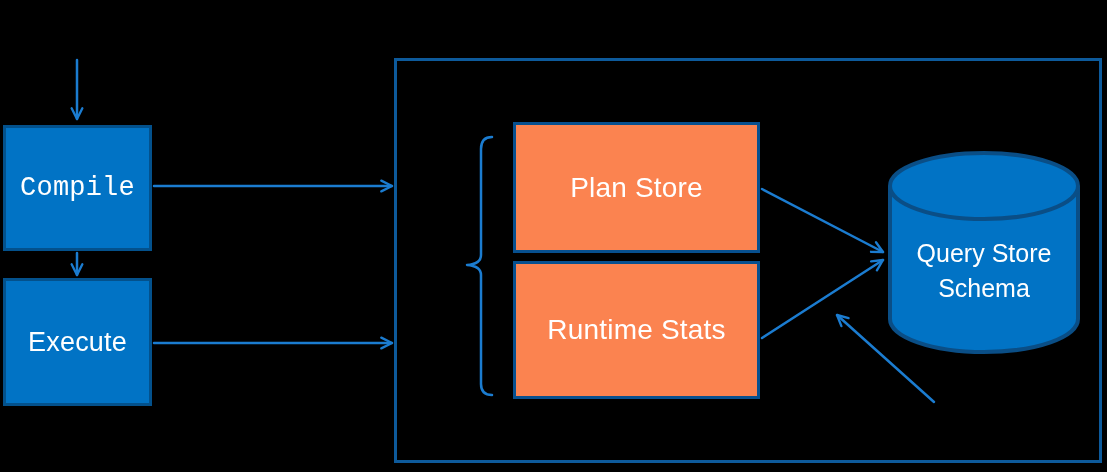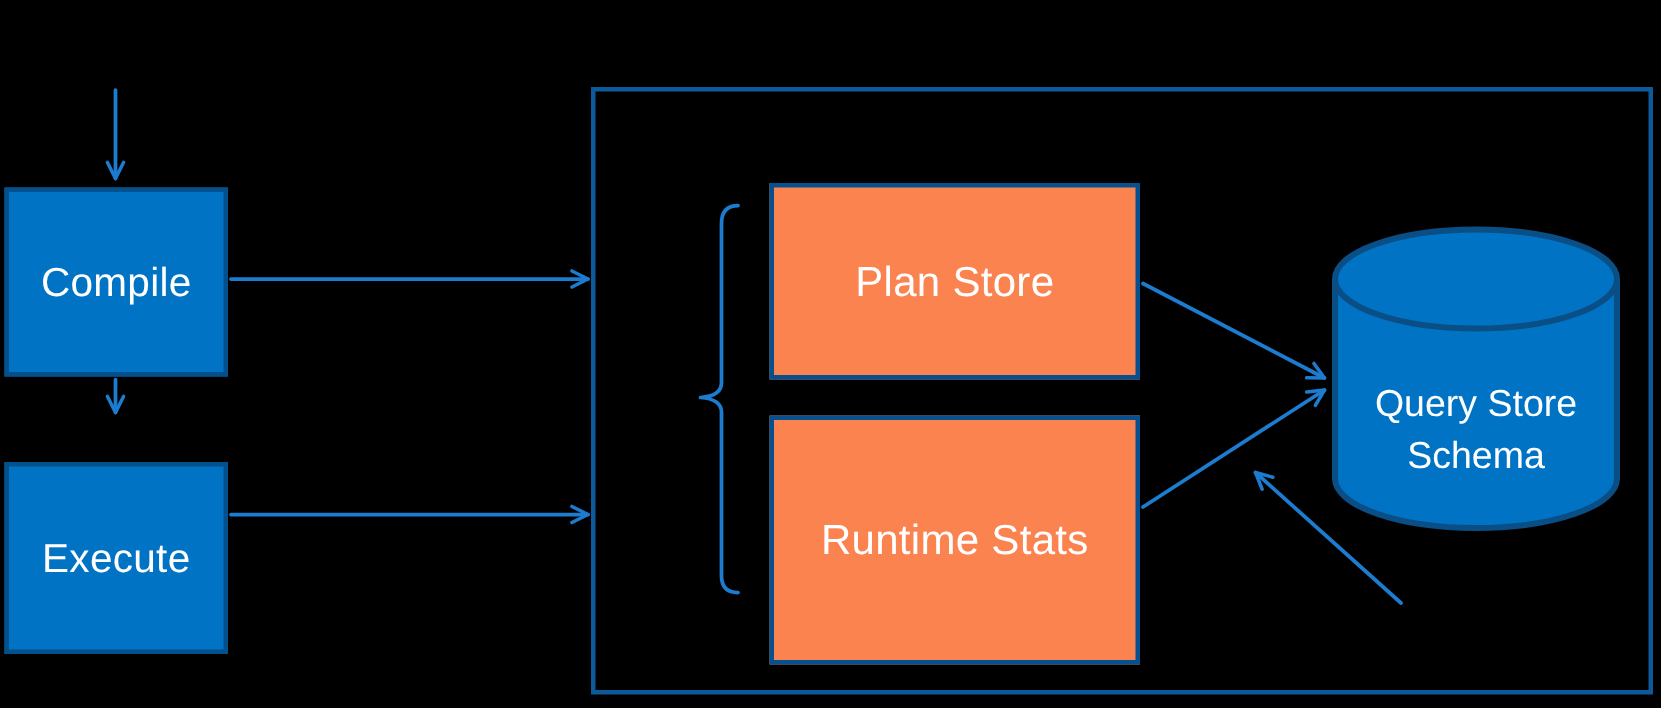--- a/index.html
+++ b/index.html
@@ -35,24 +35,24 @@
   .node.blue{
     background:var(--c-node-fill);
     border:3px solid var(--c-node-border);
     font-size:27px;
   }
   .node.orange{
     background:var(--c-orange-fill);
     border:3px solid var(--c-orange-border);
     font-size:28px;
   }
-  .node-compile{left:3px;top:125px;width:149px;height:126px;}
-  .node-execute{left:3px;top:278px;width:149px;height:128px;margin-top:30px;}
+  .node-compile{left:3px;top:125px;width:149px;height:126px;font-family:Liberation Mono, monospace;}
+  .node-execute{left:3px;top:278px;width:149px;height:128px;}
   .node-plan-store{left:513px;top:122px;width:247px;height:131px;}
-  .node-runtime-stats{left:513px;top:277px;width:247px;height:166px;}
+  .node-runtime-stats{left:513px;top:261px;width:247px;height:138px;}
   svg.layer{
     position:absolute;left:0;top:0;width:1107px;height:472px;
     z-index:3;pointer-events:none;
   }
   .connector-stroke{
     stroke:var(--c-connector);
     stroke-width:2.5;
     fill:none;
     stroke-linecap:round;
     stroke-linejoin:round;
@@ -65,21 +65,20 @@
     stroke-linejoin:round;
   }
   .cyl-fill{fill:var(--c-cylinder-fill);stroke:none;}
   .cyl-stroke{fill:none;stroke:var(--c-cylinder-border);stroke-width:4;stroke-linejoin:round;}
   .cyl-top{fill:var(--c-cylinder-fill);stroke:var(--c-cylinder-border);stroke-width:4;}
   .cyl-label{
     position:absolute;left:899px;top:236px;width:170px;
     text-align:center;color:var(--c-text);
     font-size:25px;line-height:35px;
     z-index:4;
-    margin-top:16px;
   }
 </style>
 </head>
 <body>
 
 <div class="canvas">
 
   <div class="container-box"></div>
 
   <div class="node blue node-compile">

